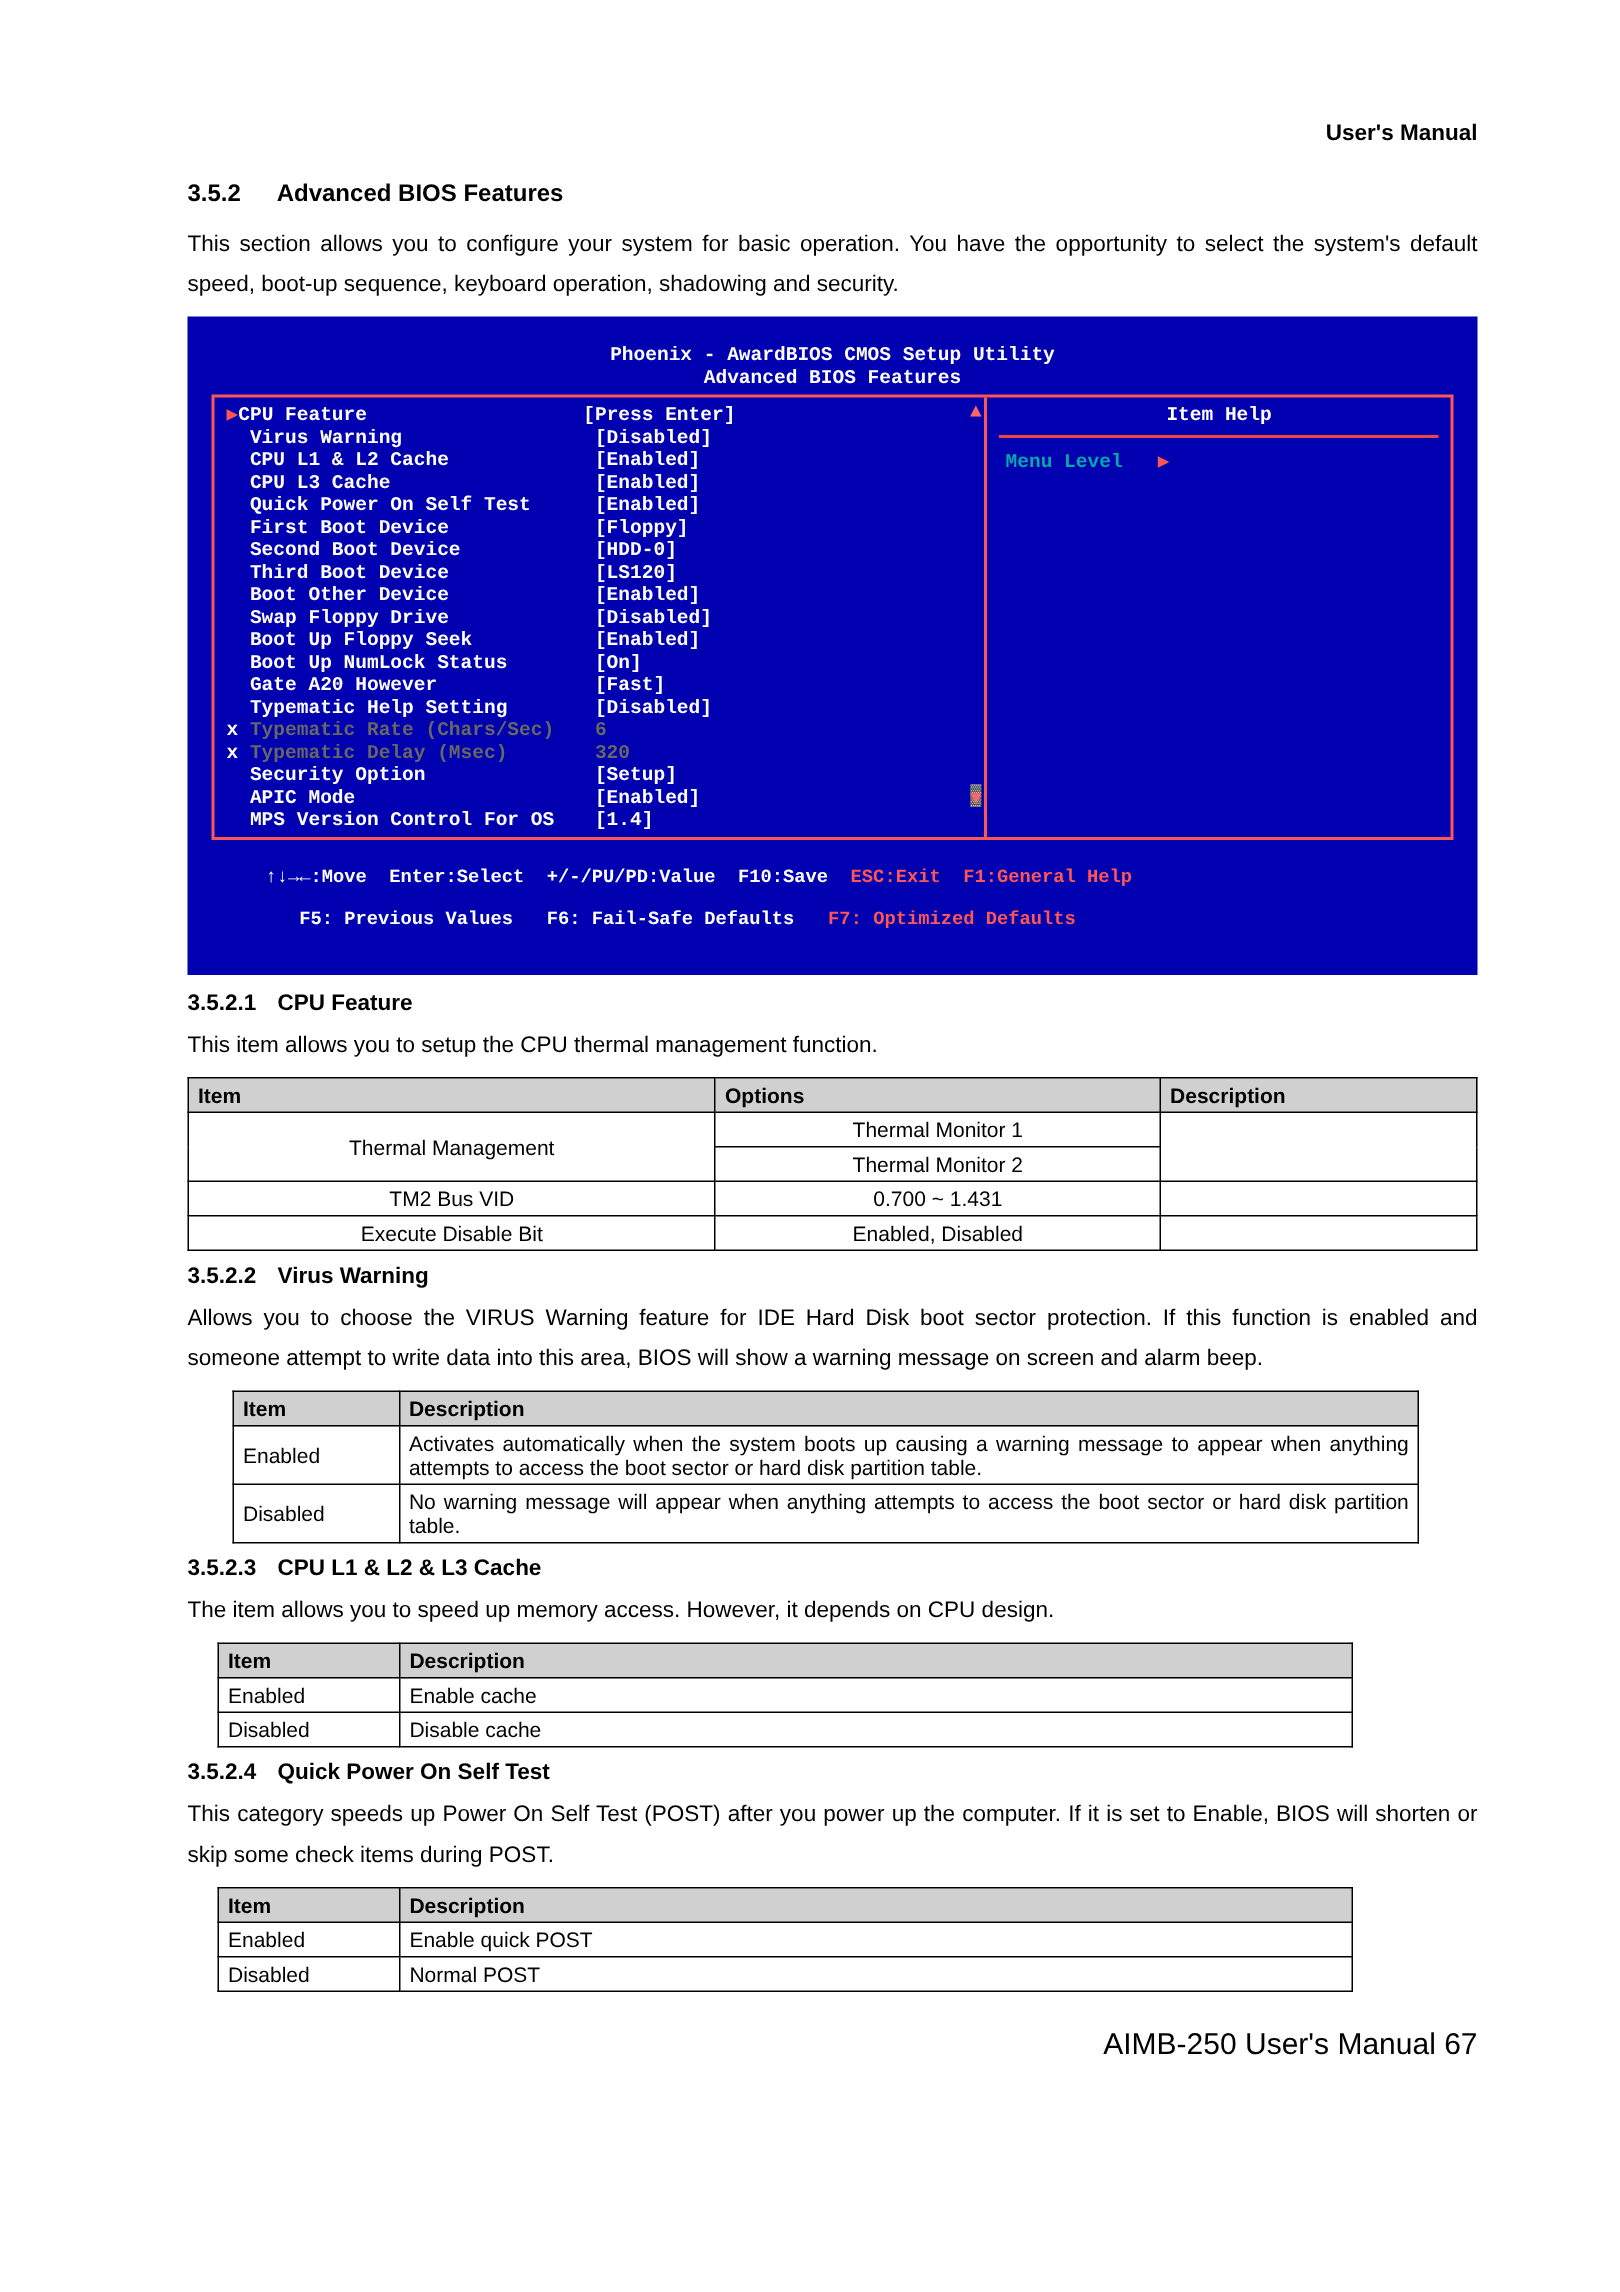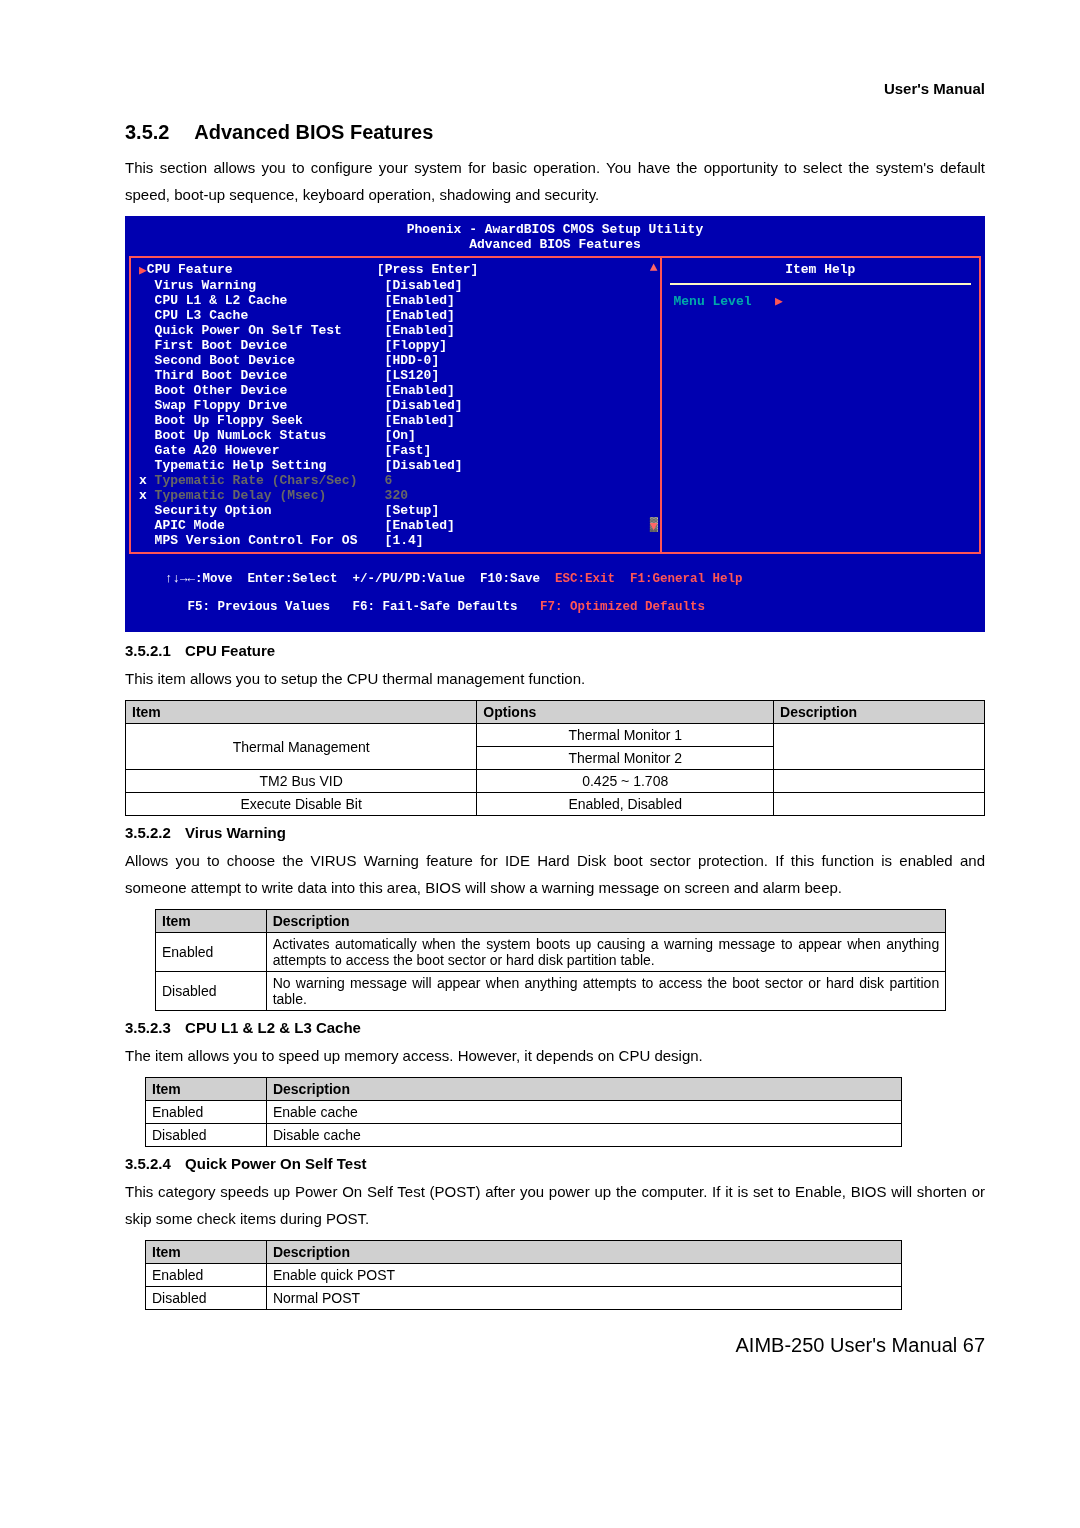--- a/index.html
+++ b/index.html
@@ -10,21 +10,21 @@
     color: #000;
     width: 1080px;
     padding: 80px 95px 40px 125px;
   }
   .header-right {
     text-align: right;
     font-weight: bold;
     margin-bottom: 24px;
   }
   h2 {
-    font-size: 20px;
+    font-size: 16px;
     font-weight: bold;
     margin-bottom: 10px;
   }
   h2 .num { display: inline-block; margin-right: 20px; }
   p.body {
     line-height: 1.8;
     margin-bottom: 8px;
     text-align: justify;
   }
   h3 {
@@ -33,42 +33,42 @@
     margin-top: 8px;
     margin-bottom: 6px;
   }
   h3 .num { display: inline-block; margin-right: 10px; }
   .bios-box {
     background: #0000b0;
     color: #fff;
     font-family: 'Courier New', monospace;
     font-weight: bold;
     font-size: 13px;
-    padding: 4px;
+    padding: 16px;
     margin: 6px 0 10px 0;
   }
   .bios-title { text-align: center; color: #fff; padding: 2px 0 4px 0; }
   .bios-main {
     display: flex;
     border: 2px solid #ff5555;
   }
   .bios-left {
     flex: 1.7;
     border-right: 2px solid #ff5555;
     padding: 4px 8px;
     position: relative;
   }
   .bios-right {
     flex: 1;
     padding: 4px 8px;
   }
   .bios-row { display: flex; white-space: pre; }
   .bios-label { color: #fff; min-width: 230px; }
   .bios-gray { color: #666666; }
-  .bios-help-title { color: #fff; text-align: center; padding-bottom: 6px; border-bottom: 2px solid #fef9c3; }
+  .bios-help-title { color: #fff; text-align: center; padding-bottom: 6px; border-bottom: 2px solid #ef4444; }
   .bios-menu-level { color: #00aaaa; padding: 8px 4px; }
   .bios-tri { color: #ff5555; }
   .bios-scroll-up { position: absolute; top: 2px; right: 2px; color: #ff6666; }
   .bios-scroll-bar { position: absolute; right: 2px; bottom: 20px; color: #555555; background: #dddddd; }
   .bios-scroll-dn { position: absolute; bottom: 18px; right: 2px; color: #ff6666; }
   .bios-footer { color: #fff; padding: 4px 6px 0 6px; white-space: pre; font-size: 12.5px; }
   .bios-footer .r { color: #ff5555; }
 
   table.doc {
     border-collapse: collapse;
@@ -166,21 +166,21 @@
   <tr>
     <td class="c" rowspan="2">Thermal Management</td>
     <td class="c">Thermal Monitor 1</td>
     <td class="c" rowspan="2"></td>
   </tr>
   <tr>
     <td class="c">Thermal Monitor 2</td>
   </tr>
   <tr>
     <td class="c">TM2 Bus VID</td>
-    <td class="c">0.425 ~ 1.708</td>
+    <td class="c">0.700 ~ 1.431</td>
     <td class="c"></td>
   </tr>
   <tr>
     <td class="c">Execute Disable Bit</td>
     <td class="c">Enabled, Disabled</td>
     <td class="c"></td>
   </tr>
 </tbody>
   </table>
 

